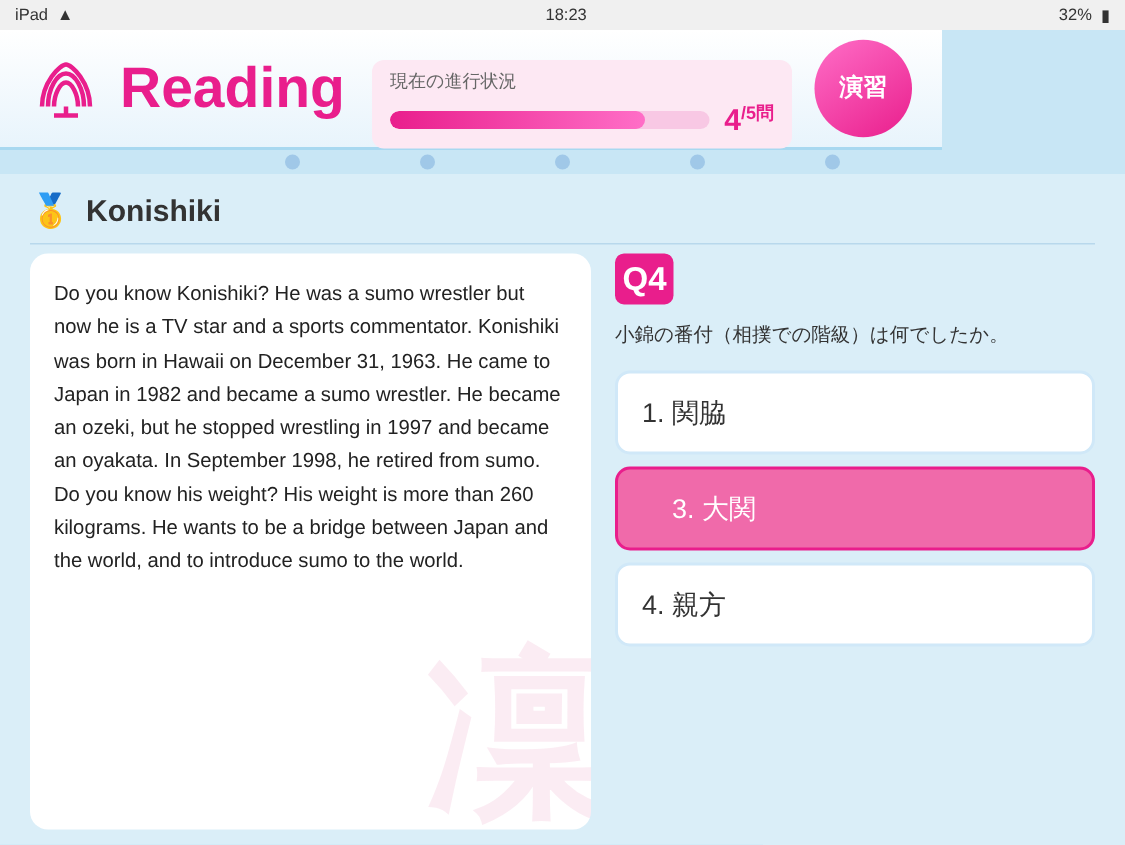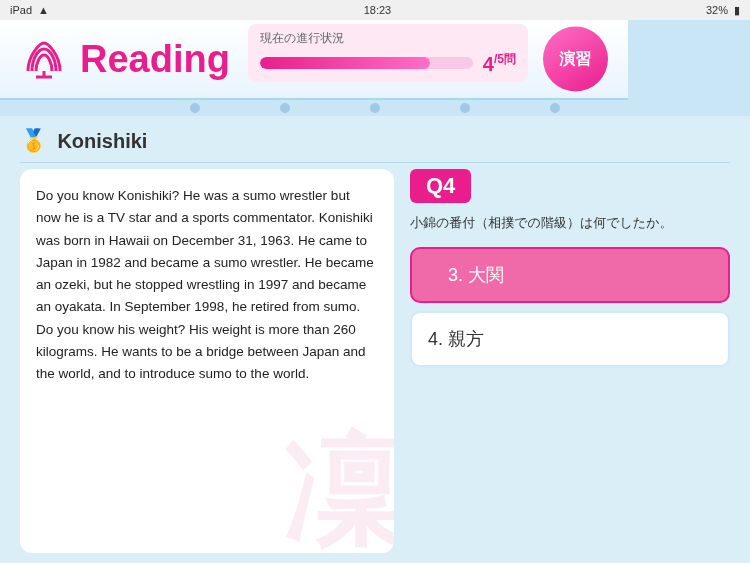--- a/index.html
+++ b/index.html
@@ -68,21 +68,21 @@
       display: flex;
       align-items: center;
       justify-content: center;
       cursor: pointer;
       border: none;
     }
 
     
     .progress-panel {
       position: absolute;
-      top: 4px;
+      top: 20px;
       right: 100px;
       width: 280px;
       background: #fde8f3;
       border-radius: 8px;
       padding: 6px 12px;
     }
     .progress-label {
       font-size: 12px;
       color: #666;
       margin-bottom: 4px;
@@ -223,21 +223,21 @@
       width: 320px;
       display: flex;
       flex-direction: column;
       gap: 8px;
     }
     .q-badge {
       background: #e91e8c;
       color: white;
       font-size: 22px;
       font-weight: bold;
-      padding: 4px 16px;
+      padding: 4px 5px;
       border-radius: 6px;
       display: inline-block;
       margin-bottom: 2px;
       align-self: flex-start;
     }
     .q-text {
       font-size: 13px;
       color: #333;
       margin-bottom: 6px;
       line-height: 1.5;
@@ -320,20 +320,23 @@
 
     <div class="passage-panel">
       <div class="passage-text">Do you know Konishiki? He was a sumo wrestler but now he is a TV star and a sports commentator. Konishiki was born in Hawaii on December 31, 1963. He came to Japan in 1982 and became a sumo wrestler. He became an ozeki, but he stopped wrestling in 1997 and became an oyakata. In September 1998, he retired from sumo. Do you know his weight? His weight is more than 260 kilograms. He wants to be a bridge between Japan and the world, and to introduce sumo to the world.</div>
       <div class="watermark">凜</div>
     </div>
 
     <div class="qa-panel">
       <div class="q-badge">Q4</div>
       <div class="q-text">小錦の番付（相撲での階級）は何でしたか。</div>
 
+      <div class="answer-option">
+        <span>1. 関脇</span>
+      </div>
       <div class="answer-option selected">
         <span>3. 大関</span>
       </div>
       <div class="answer-option">
         <span>4. 親方</span>
       </div>
     </div>
 
   </div>
 </div>

